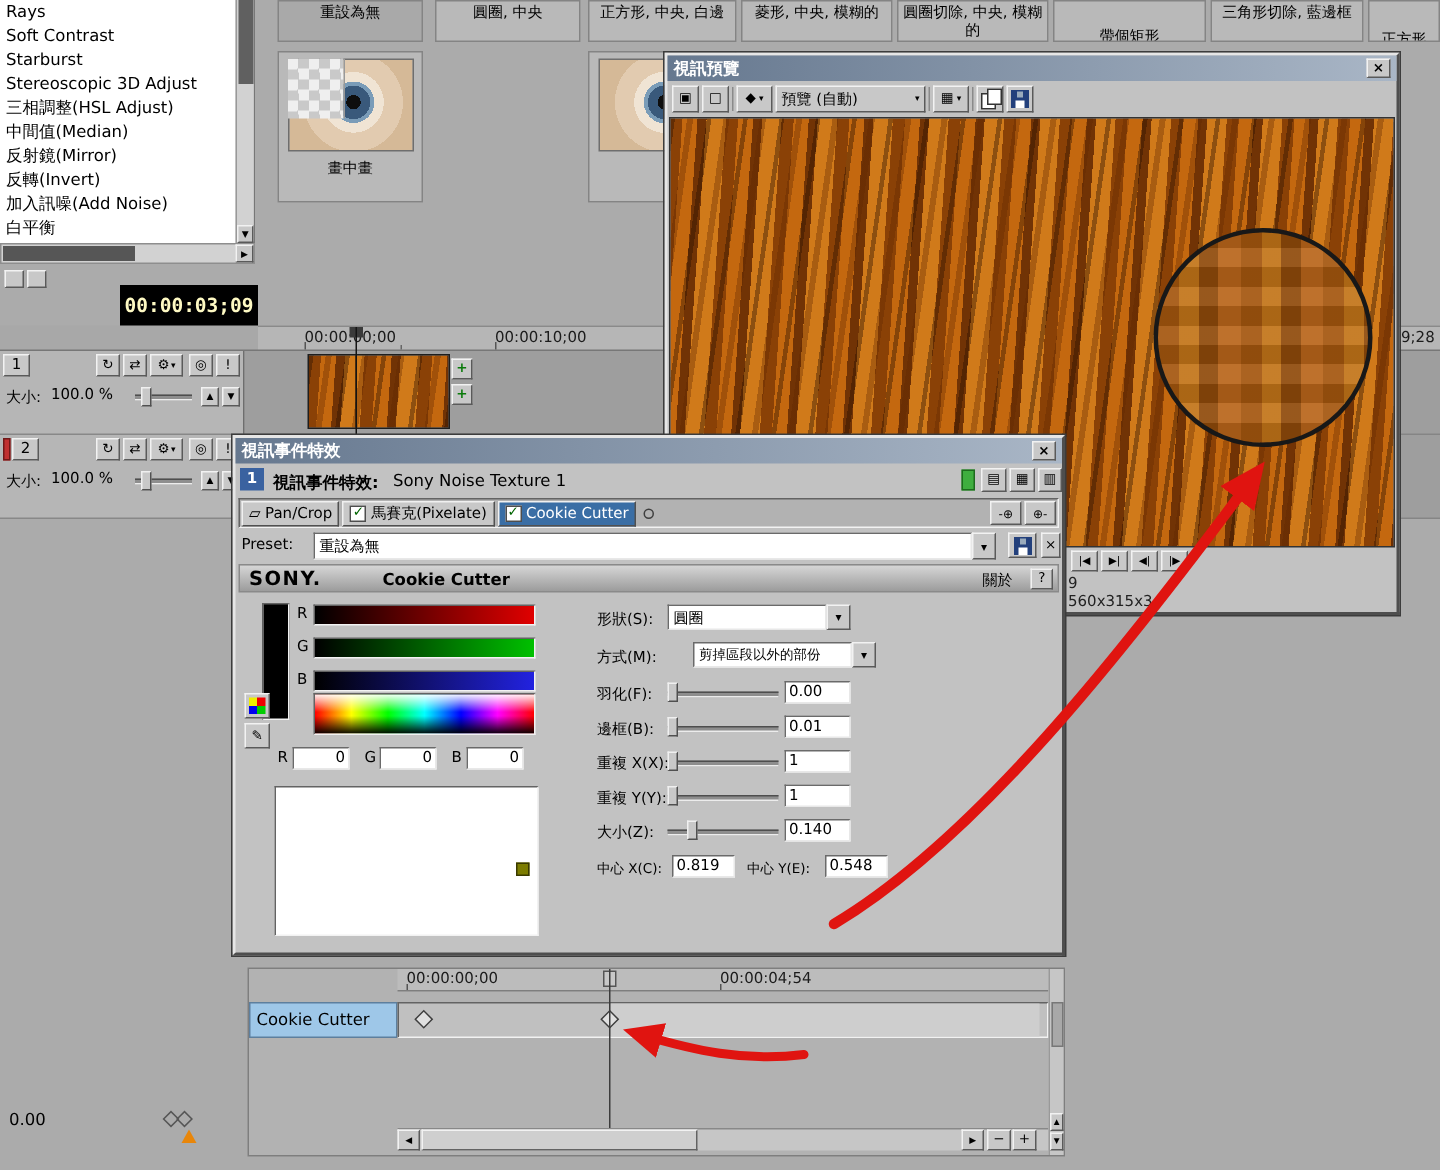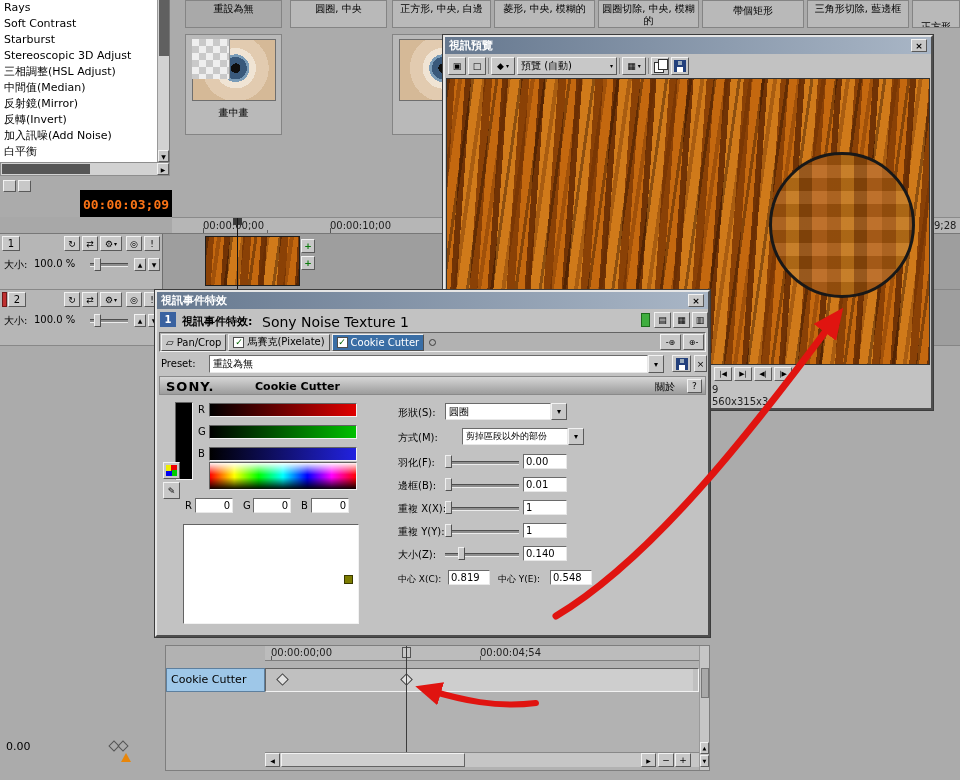--- a/index.html
+++ b/index.html
@@ -62,38 +62,38 @@
     <div class="abs btn" style="right:0;top:0;width:12px;height:12px">
         <span style="font-size:6px">▶</span>
       </div>
   </div>
 
   <div class="abs cell" style="left:185px;top:0;width:97px;height:28px;padding-top:2px;background:#a9a9a9"><span>重設為無</span></div>
   <div class="abs cell" style="left:290px;top:0;width:97px;height:28px;padding-top:2px"><span>圓圈, 中央</span></div>
   <div class="abs cell" style="left:392px;top:0;width:99px;height:28px;padding-top:2px"><span>正方形, 中央, 白邊</span></div>
   <div class="abs cell" style="left:494px;top:0;width:101px;height:28px;padding-top:2px"><span>菱形, 中央, 模糊的</span></div>
   <div class="abs cell" style="left:598px;top:0;width:101px;height:28px;padding-top:2px"><span>圓圈切除, 中央, 模糊的</span></div>
-  <div class="abs cell" style="left:702px;top:0;width:102px;height:28px;padding-top:4px"><span>帶個矩形</span></div>
+  <div class="abs cell" style="left:702px;top:0;width:102px;height:28px;padding-top:18px"><span>帶個矩形</span></div>
   <div class="abs cell" style="left:807px;top:0;width:102px;height:28px;padding-top:2px"><span>三角形切除, 藍邊框</span></div>
   <div class="abs cell" style="left:912px;top:0;width:48px;height:28px;padding-top:20px"><span>正方形</span></div>
 
   <div class="abs cell" style="left:185px;top:34px;width:97px;height:101px">
     <div class="abs eye" style="left:6px;top:4px;width:84px;height:62px;border:1px solid #6e6e6e"></div>
     <div class="abs" style="left:6px;top:4px;width:38px;height:40px;background:conic-gradient(#c9c9c9 0 25%,#efefef 0 50%,#c9c9c9 0 75%,#efefef 0);background-size:14px 14px;border-right:1px solid #999"></div>
     <div class="abs" style="left:0;right:0;top:72px;text-align:center">畫中畫</div>
   </div>
   <div class="abs cell" style="left:392px;top:34px;width:99px;height:101px">
     <div class="abs eye" style="left:6px;top:4px;width:85px;height:62px;border:1px solid #6e6e6e"></div>
     <div class="abs" style="left:0;right:0;top:72px;text-align:center"></div>
   </div>
 
   <div class="abs btn" style="left:3px;top:180px;width:13px;height:12px"></div>
   <div class="abs btn" style="left:18px;top:180px;width:13px;height:12px"></div>
 
-  <div class="abs" style="left:80px;top:190px;width:92px;height:28px;background:#000;color:#f97316;font-family:'DejaVu Sans Mono',monospace;font-size:13px;font-weight:bold;display:flex;align-items:center;justify-content:center">00:00:03;09</div>
+  <div class="abs" style="left:80px;top:190px;width:92px;height:28px;background:#000;color:#fef9c3;font-family:'DejaVu Sans Mono',monospace;font-size:13px;font-weight:bold;display:flex;align-items:center;justify-content:center">00:00:03;09</div>
 
   <div class="abs" style="left:0;top:217px;width:172px;height:17px;background:#a8a8a8;border-bottom:1px solid #777"></div>
   <div class="abs" style="left:172px;top:217px;width:788px;height:17px;background:#b6b6b6;border-top:1px solid #8a8a8a;border-bottom:1px solid #777">
     <span class="rlabel" style="left:31px;top:2px">00:00:00;00</span>
     <span class="rlabel" style="left:158px;top:2px">00:00:10;00</span>
     <span class="rlabel" style="left:762px;top:2px">9;28</span>
     <div class="abs" style="left:31px;bottom:0;width:1px;height:5px;background:#555"></div>
     <div class="abs" style="left:95px;bottom:0;width:1px;height:3px;background:#666"></div>
     <div class="abs" style="left:158px;bottom:0;width:1px;height:5px;background:#555"></div>
   </div>
@@ -242,21 +242,21 @@
 
   <div class="abs win" style="left:155px;top:290px;width:555px;height:347px;z-index:30">
     <div class="titlebar" style="height:17px">
       <span>視訊事件特效</span>
       <div class="btn" style="margin-left:auto;width:16px;height:13px;color:#000">
           <span>×</span>
         </div>
     </div>
     <div class="abs" style="left:3px;top:20px;width:16px;height:15px;background:#3a62a0;color:#fff;font-size:10px;font-weight:bold;text-align:center;line-height:15px"><span>1</span></div>
     <span class="lbl" style="left:25px;top:22px;font-weight:bold;font-size:11px">視訊事件特效:</span>
-    <span class="lbl" style="left:105px;top:22px;font-size:14px">Sony Noise Texture 1</span>
+    <span class="lbl" style="left:105px;top:22px;font-size:11px">Sony Noise Texture 1</span>
     <div class="abs" style="left:484px;top:21px;width:9px;height:14px;background:#3fae3f;border:1px solid #1d6b1d"></div>
     <div class="abs btn" style="left:497px;top:20px;width:17px;height:16px">
         <span>▤</span>
       </div>
     <div class="abs btn" style="left:516px;top:20px;width:17px;height:16px">
         <span>▦</span>
       </div>
     <div class="abs btn" style="left:535px;top:20px;width:16px;height:16px">
         <span>▥</span>
       </div>

